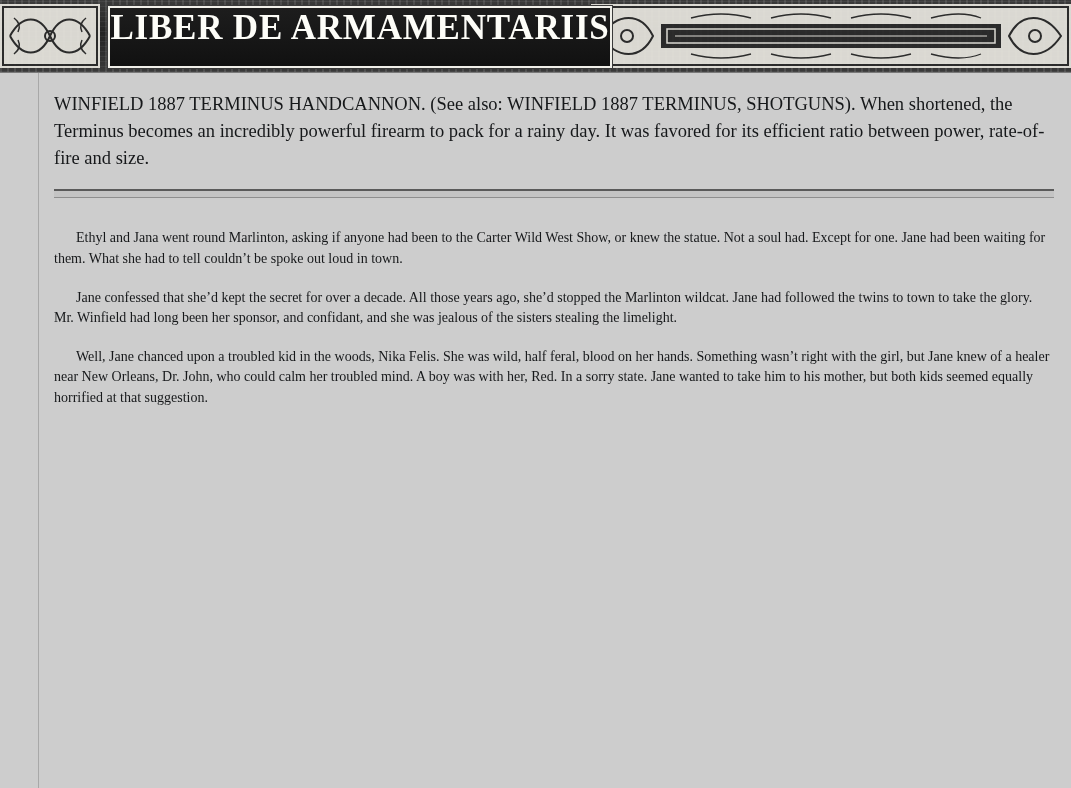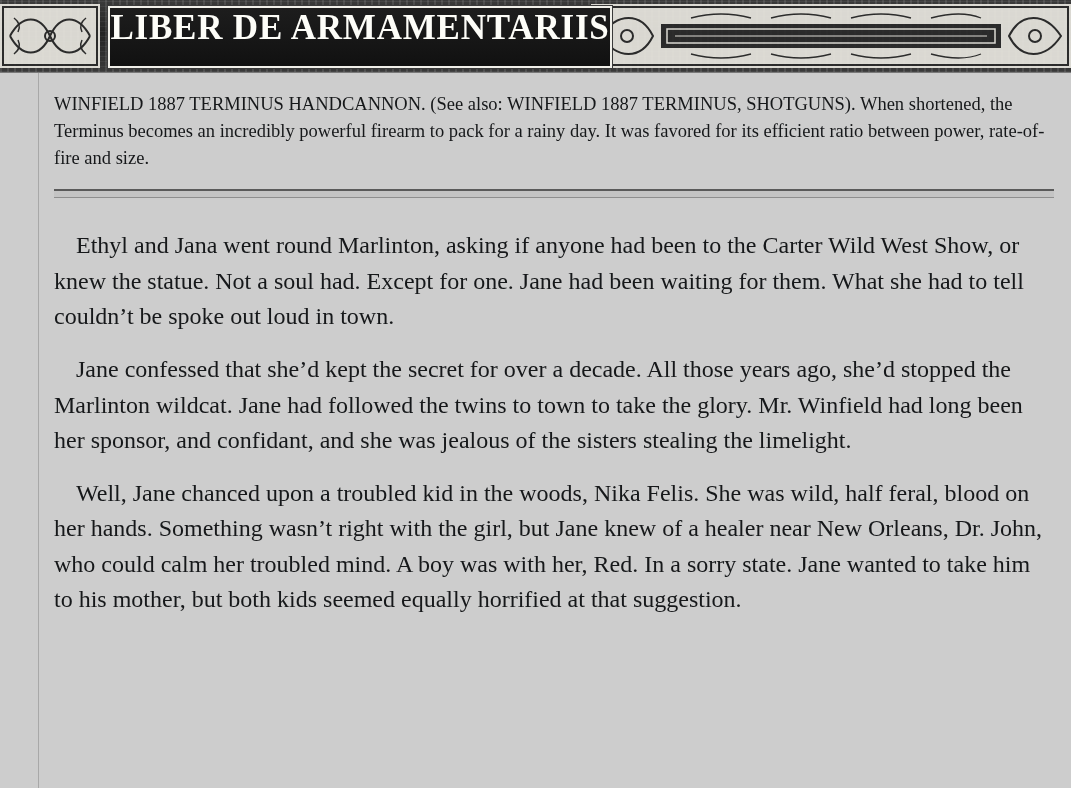--- a/index.html
+++ b/index.html
@@ -114,21 +114,21 @@
   }
 
   .meta {
     font-size: 18.5px;
     line-height: 1.42;
     margin: 0 0 6px 2px;
   }
   .meta .indent { padding-left: 16px; display: block; }
 
   .body-para {
-    font-size: 24px;
+    font-size: 14px;
     line-height: 1.47;
     margin: 0 0 18px 0;
     max-width: 1002px;
     text-indent: 22px;
   }
   .spacer-lg { height: 16px; }
 </style>
 </head>
 <body>
 

